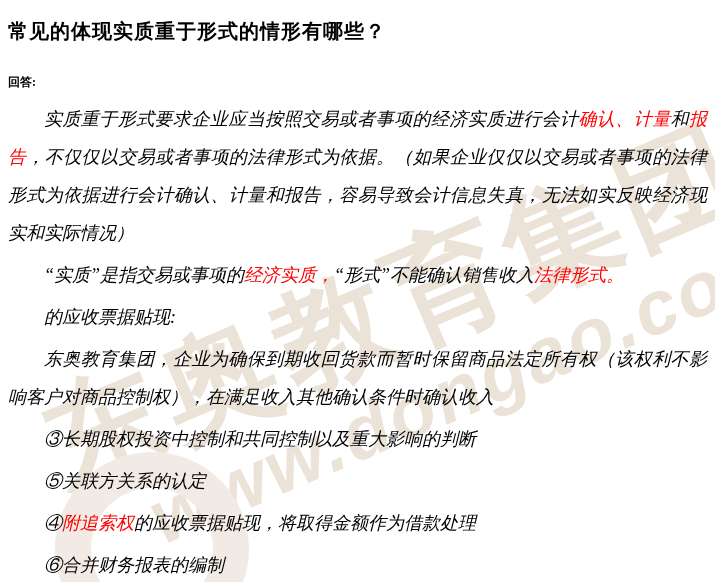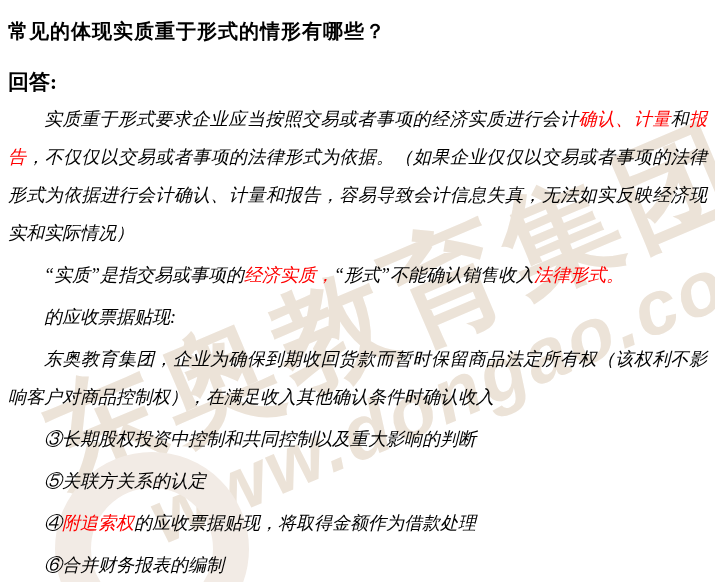--- a/index.html
+++ b/index.html
@@ -69,21 +69,21 @@
   }
   .doc-title {
     font-family: "Liberation Sans", "DejaVu Sans", sans-serif;
     font-size: 20px;
     font-weight: bold;
     letter-spacing: 1px;
     margin: 0 0 27px 0;
     line-height: 26px;
   }
   .answer-label {
-    font-size: 21px;
+    font-size: 12px;
     font-weight: bold;
     margin: 0 0 7px 0;
     line-height: 22px;
   }
   .para {
     font-size: 18px;
     line-height: 38px;
     margin: 0 0 4px 0;
     text-indent: 36px;
     text-align: justify;

